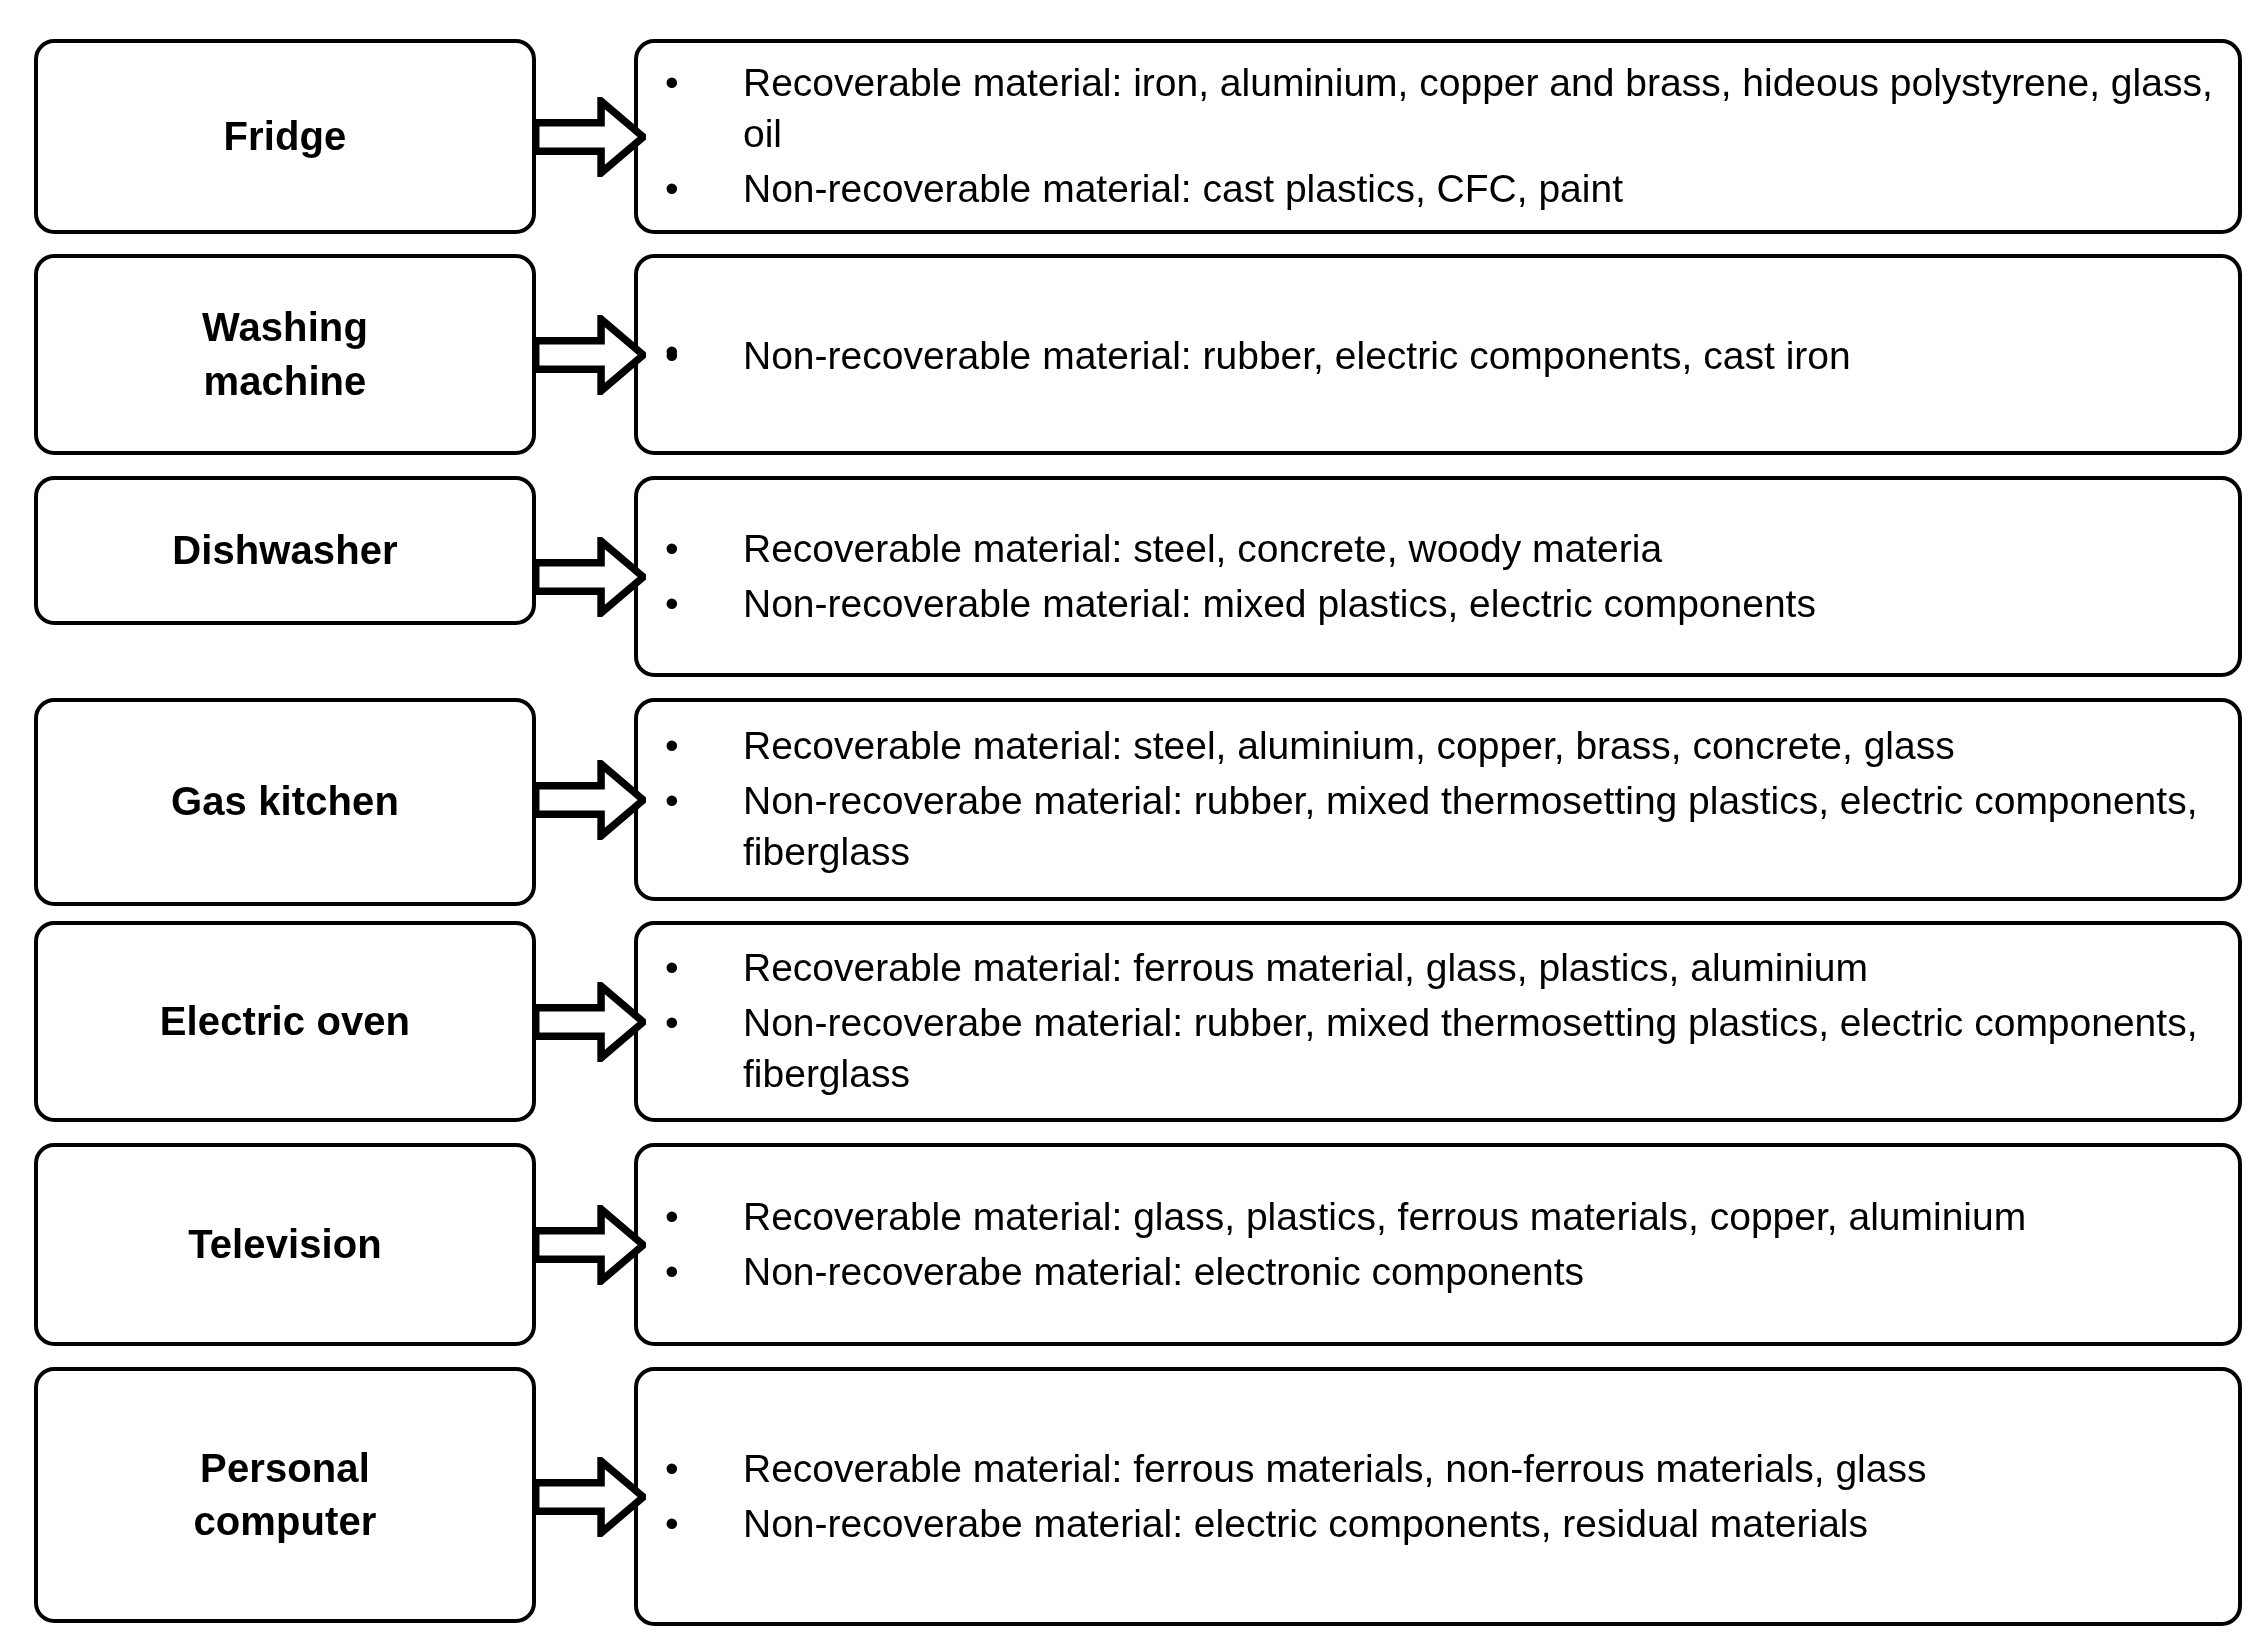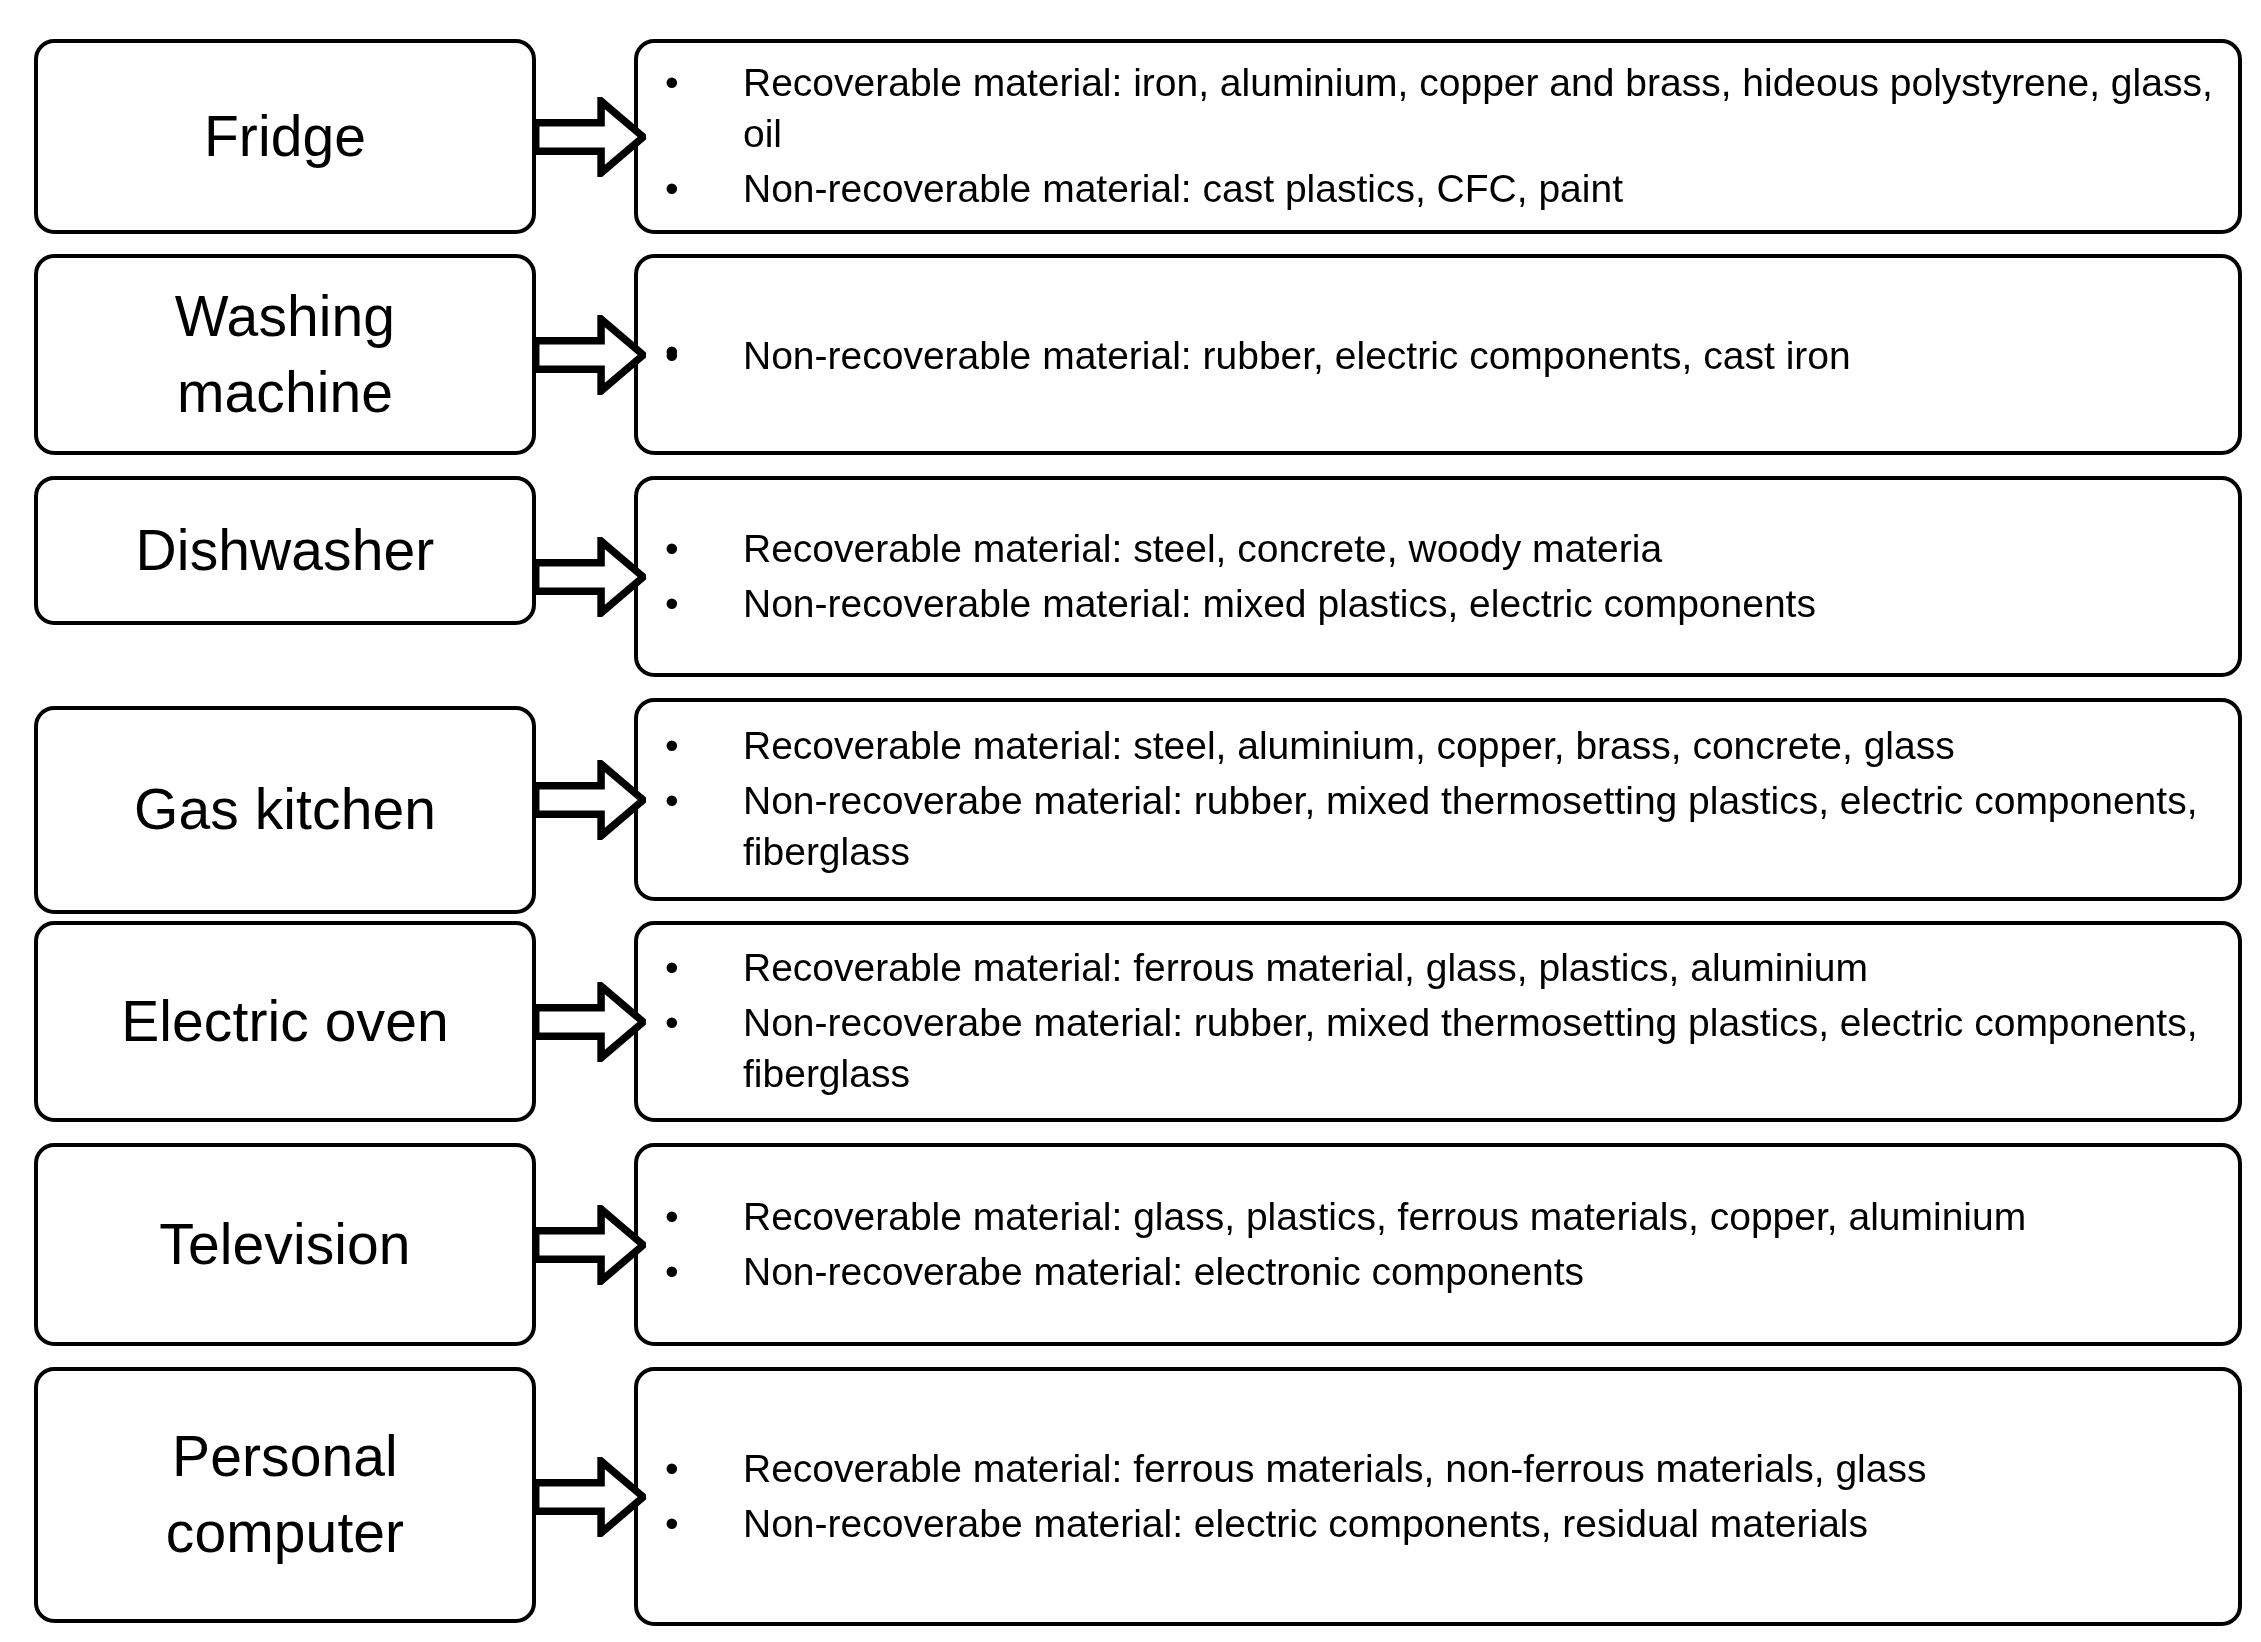--- a/index.html
+++ b/index.html
@@ -38,23 +38,23 @@
     border: 4.1px solid #000000;
     border-radius: 20.3px;
     background: #ffffff;
     display: flex;
     align-items: center;
     justify-content: center;
     text-align: center;
     z-index: 2;
   }
   .item-label {
-    font-size: 57px;
+    font-size: 40px;
     line-height: 1.33;
-    font-weight: 400;
+    font-weight: 700;
     letter-spacing: 0.1px;
     color: #000000;
     white-space: pre-line;
     padding: 0 8.1px;
   }
 
   
   .materials-box {
     position: absolute;
     left: 634px;
@@ -152,21 +152,21 @@
         </svg>
       </div>
       <div class="materials-box" style="top: 0px; height: 201px;">
         <ul class="bullets">
           <li class="bullet-item"><span class="bullet-dot">•</span><span>Recoverable material: steel, concrete, woody materia</span></li>
           <li class="bullet-item"><span class="bullet-dot">•</span><span>Non-recoverable material: mixed plastics, electric components</span></li>
         </ul>
       </div>
     </div>
     <div class="row" style="top: 698px; height: 203px;">
-      <div class="item-box" style="top: 8px; height: 208px;">
+      <div class="item-box" style="top: 0px; height: 208px;">
         <div class="item-label">Gas kitchen</div>
       </div>
       <div class="arrow" style="top: 62px;">
         <svg viewBox="0 0 166 118" preserveAspectRatio="none" aria-hidden="true">
           <polygon points="4,38 100,38 100,6 162,59 100,112 100,80 4,80" fill="#ffffff" stroke="#000000" stroke-width="11" stroke-linejoin="miter"></polygon>
         </svg>
       </div>
       <div class="materials-box" style="top: 0px; height: 203px;">
         <ul class="bullets">
           <li class="bullet-item"><span class="bullet-dot">•</span><span>Recoverable material: steel, aluminium, copper, brass, concrete, glass</span></li>

